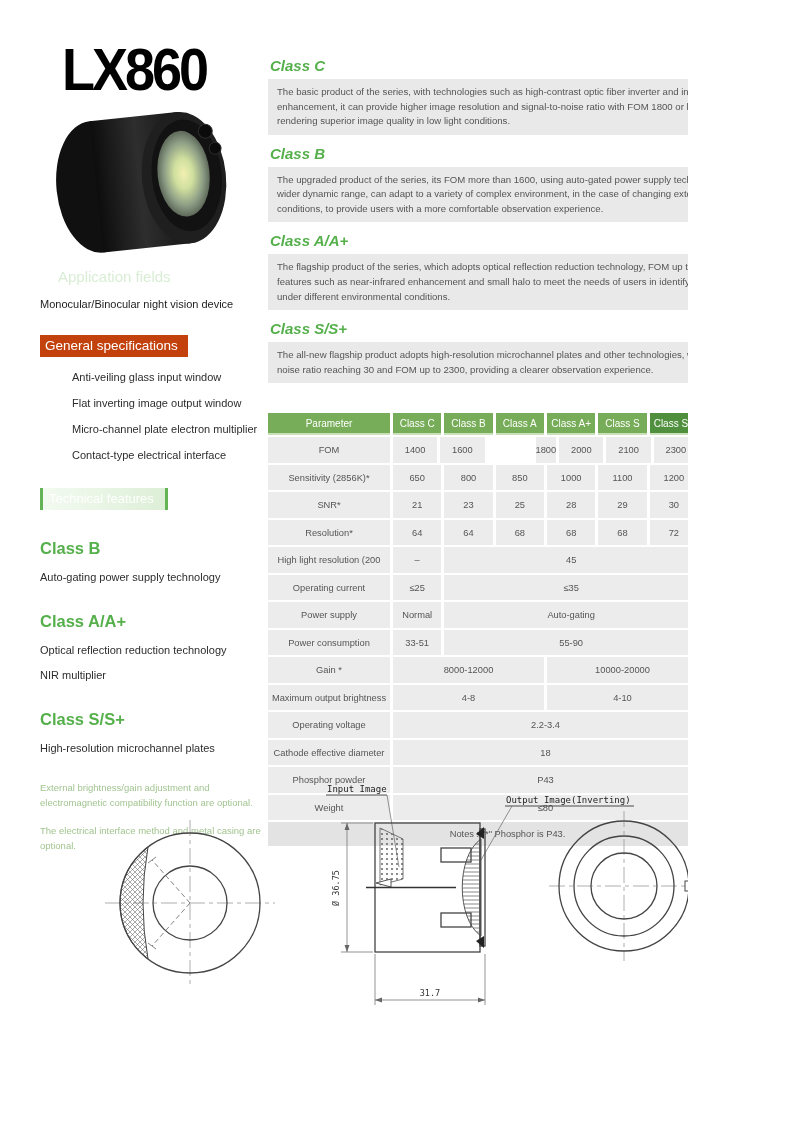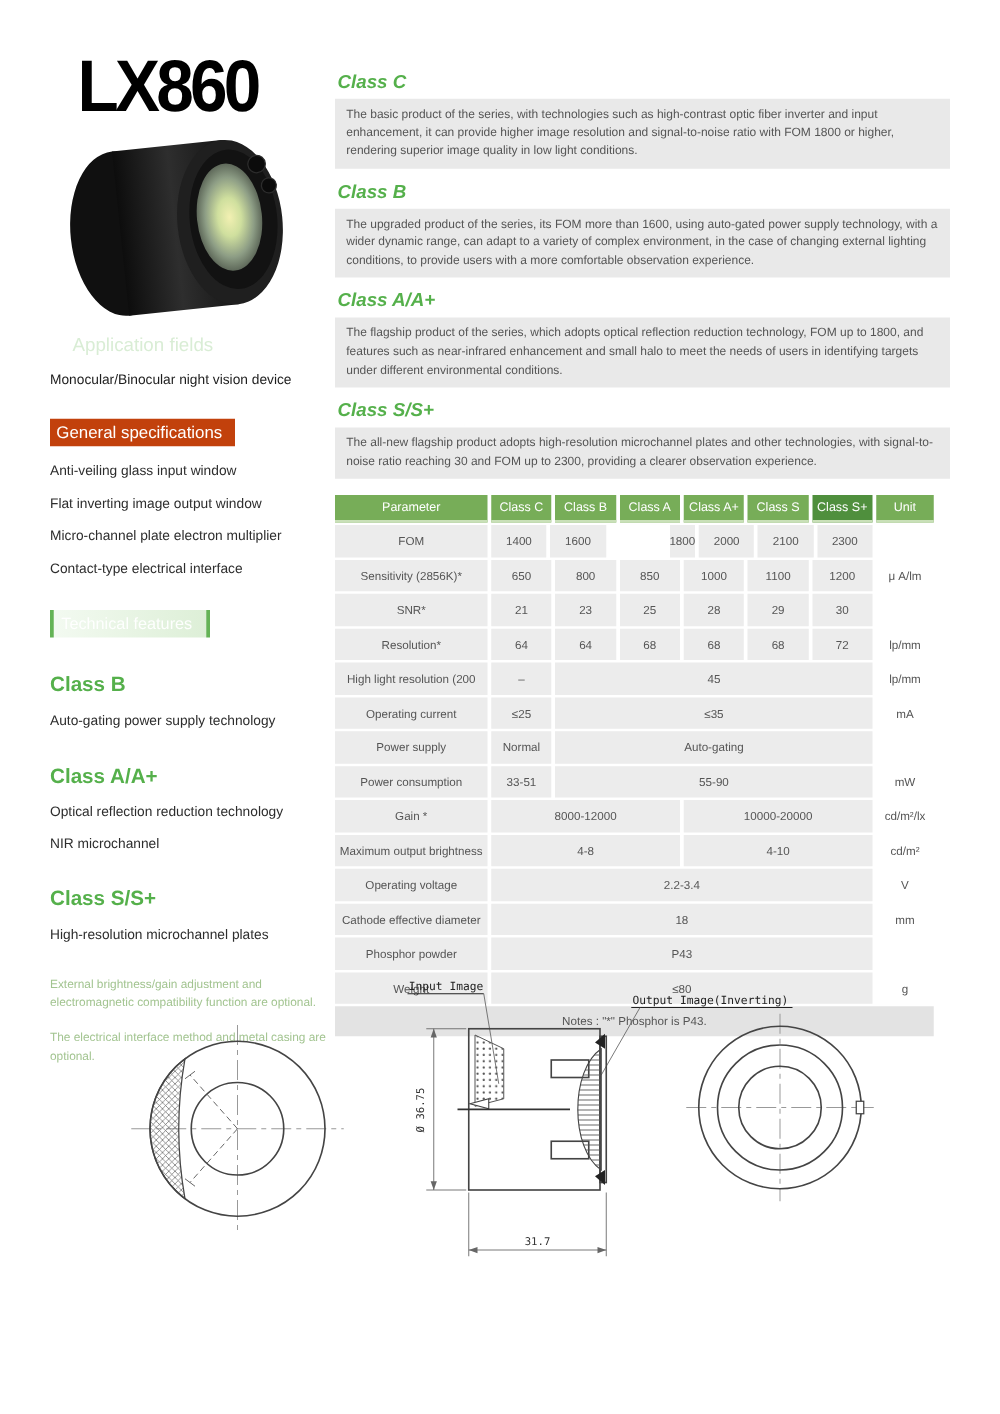--- a/index.html
+++ b/index.html
@@ -1,47 +1,47 @@
 <!DOCTYPE html>
 <html><head>
 <meta charset="utf-8">
 <style>
   html,body{margin:0;padding:0;background:#fff;}
-  .page{position:relative;width:800px;height:1131px;background:#fff;overflow:hidden;
+  .page{position:relative;width:688px;height:1131px;background:#fff;overflow:hidden;
         font-family:"Liberation Sans",sans-serif;}
 
   
   .left-col{position:absolute;left:40px;top:40px;width:226px;}
   .title{margin:0 0 0 22px;font-size:54px;line-height:1;font-weight:900;letter-spacing:-3px;color:#000;
          transform:scaleY(1.08);transform-origin:top left;}
   .prod-svg{display:block;margin:10px 0 0 8px;}
   .app-head{margin:12px 0 0 18px;font-size:15px;color:#d9edd5;}
   .app-text{margin:13px 0 0 0;font-size:11px;color:#1d1d1d;}
   .spec-head{display:inline-block;margin:25px 0 0 0;padding:3px 10px 4px 5px;background:#c2410c;color:#fff;font-size:13.5px;}
   .spec-list{list-style:none;margin:3px 0 0 0;padding:0;}
-  .spec-list li{margin-top:14px;font-size:11px;color:#2d2d2d;}
+  .spec-list li{margin-top:14px;font-size:11px;color:#2d2d2d;margin-left:32px;}
   .tech-head{display:inline-block;margin:27px 0 0 0;padding:3px 11px 4px 6px;
              background:linear-gradient(90deg,#f3faf1,#ddefd7);
              border-left:3px solid #64b356;border-right:3px solid #64b356;
              color:rgba(255,255,255,.95);font-size:13px;}
   .cls-head{margin:29px 0 0 0;font-size:16.5px;font-weight:bold;color:#55b04b;}
   .cls-item{margin:13px 0 0 0;font-size:11px;color:#2d2d2d;}
   .side-note{margin:27px 0 0 0;font-size:9.5px;line-height:1.55;color:#a2c490;}
   .side-note.second{margin-top:14px;}
 
   
   .right-col{position:absolute;left:268px;top:57px;width:492px;}
   .sec-head{margin:0 0 5px 2px;font-size:15px;font-weight:bold;font-style:italic;color:#55b04b;}
   .sec-body{margin:0 0 10px 0;padding:6px 9px;background:#e9e9e9;color:#555;font-size:9.6px;line-height:1.52;}
 
   
   .spec-table{width:479px;margin-top:13px;}
   .trow{display:grid;grid-template-columns:122px repeat(6,1fr) 46px;column-gap:3px;margin-bottom:2px;}
   .hcell{background:#77ad58;color:#fff;font-size:10px;height:20px;display:flex;align-items:center;justify-content:center;
-         border-bottom:2px solid #c9e0b8;}
+         border-bottom:2px solid #c9e0b8;margin-top:17px;}
   .hcell.dark{background:#4f8f3d;}
   .pcell,.vcell{background:#ececec;color:#555;font-size:9.3px;min-height:25.5px;
                 display:flex;align-items:center;justify-content:center;text-align:center;}
   .ucell{color:#555;font-size:9.3px;display:flex;align-items:center;justify-content:center;}
   .notes-row{width:479px;margin-top:2px;background:#e3e3e3;color:#555;font-size:9.3px;height:24px;
              display:flex;align-items:center;justify-content:center;}
 
   
   .drawings{position:absolute;left:0;top:782px;}
   .draw-line{stroke:#444;stroke-width:1.3;fill:none;}
@@ -96,21 +96,21 @@
 
     <div class="tech-head">Technical features</div>
 
     <div>
       <div class="cls-head">Class B</div>
       <div class="cls-item">Auto-gating power supply technology</div>
     </div>
     <div>
       <div class="cls-head">Class A/A+</div>
       <div class="cls-item">Optical reflection reduction technology</div>
-      <div class="cls-item">NIR microchannel</div>
+      <div class="cls-item">NIR multiplier</div>
     </div>
     <div>
       <div class="cls-head">Class S/S+</div>
       <div class="cls-item">High-resolution microchannel plates</div>
     </div>
 
     <p class="side-note">External brightness/gain adjustment and electromagnetic compatibility function are optional.</p>
     <p class="side-note second">The electrical interface method and metal casing are optional.</p>
   </aside>
 

